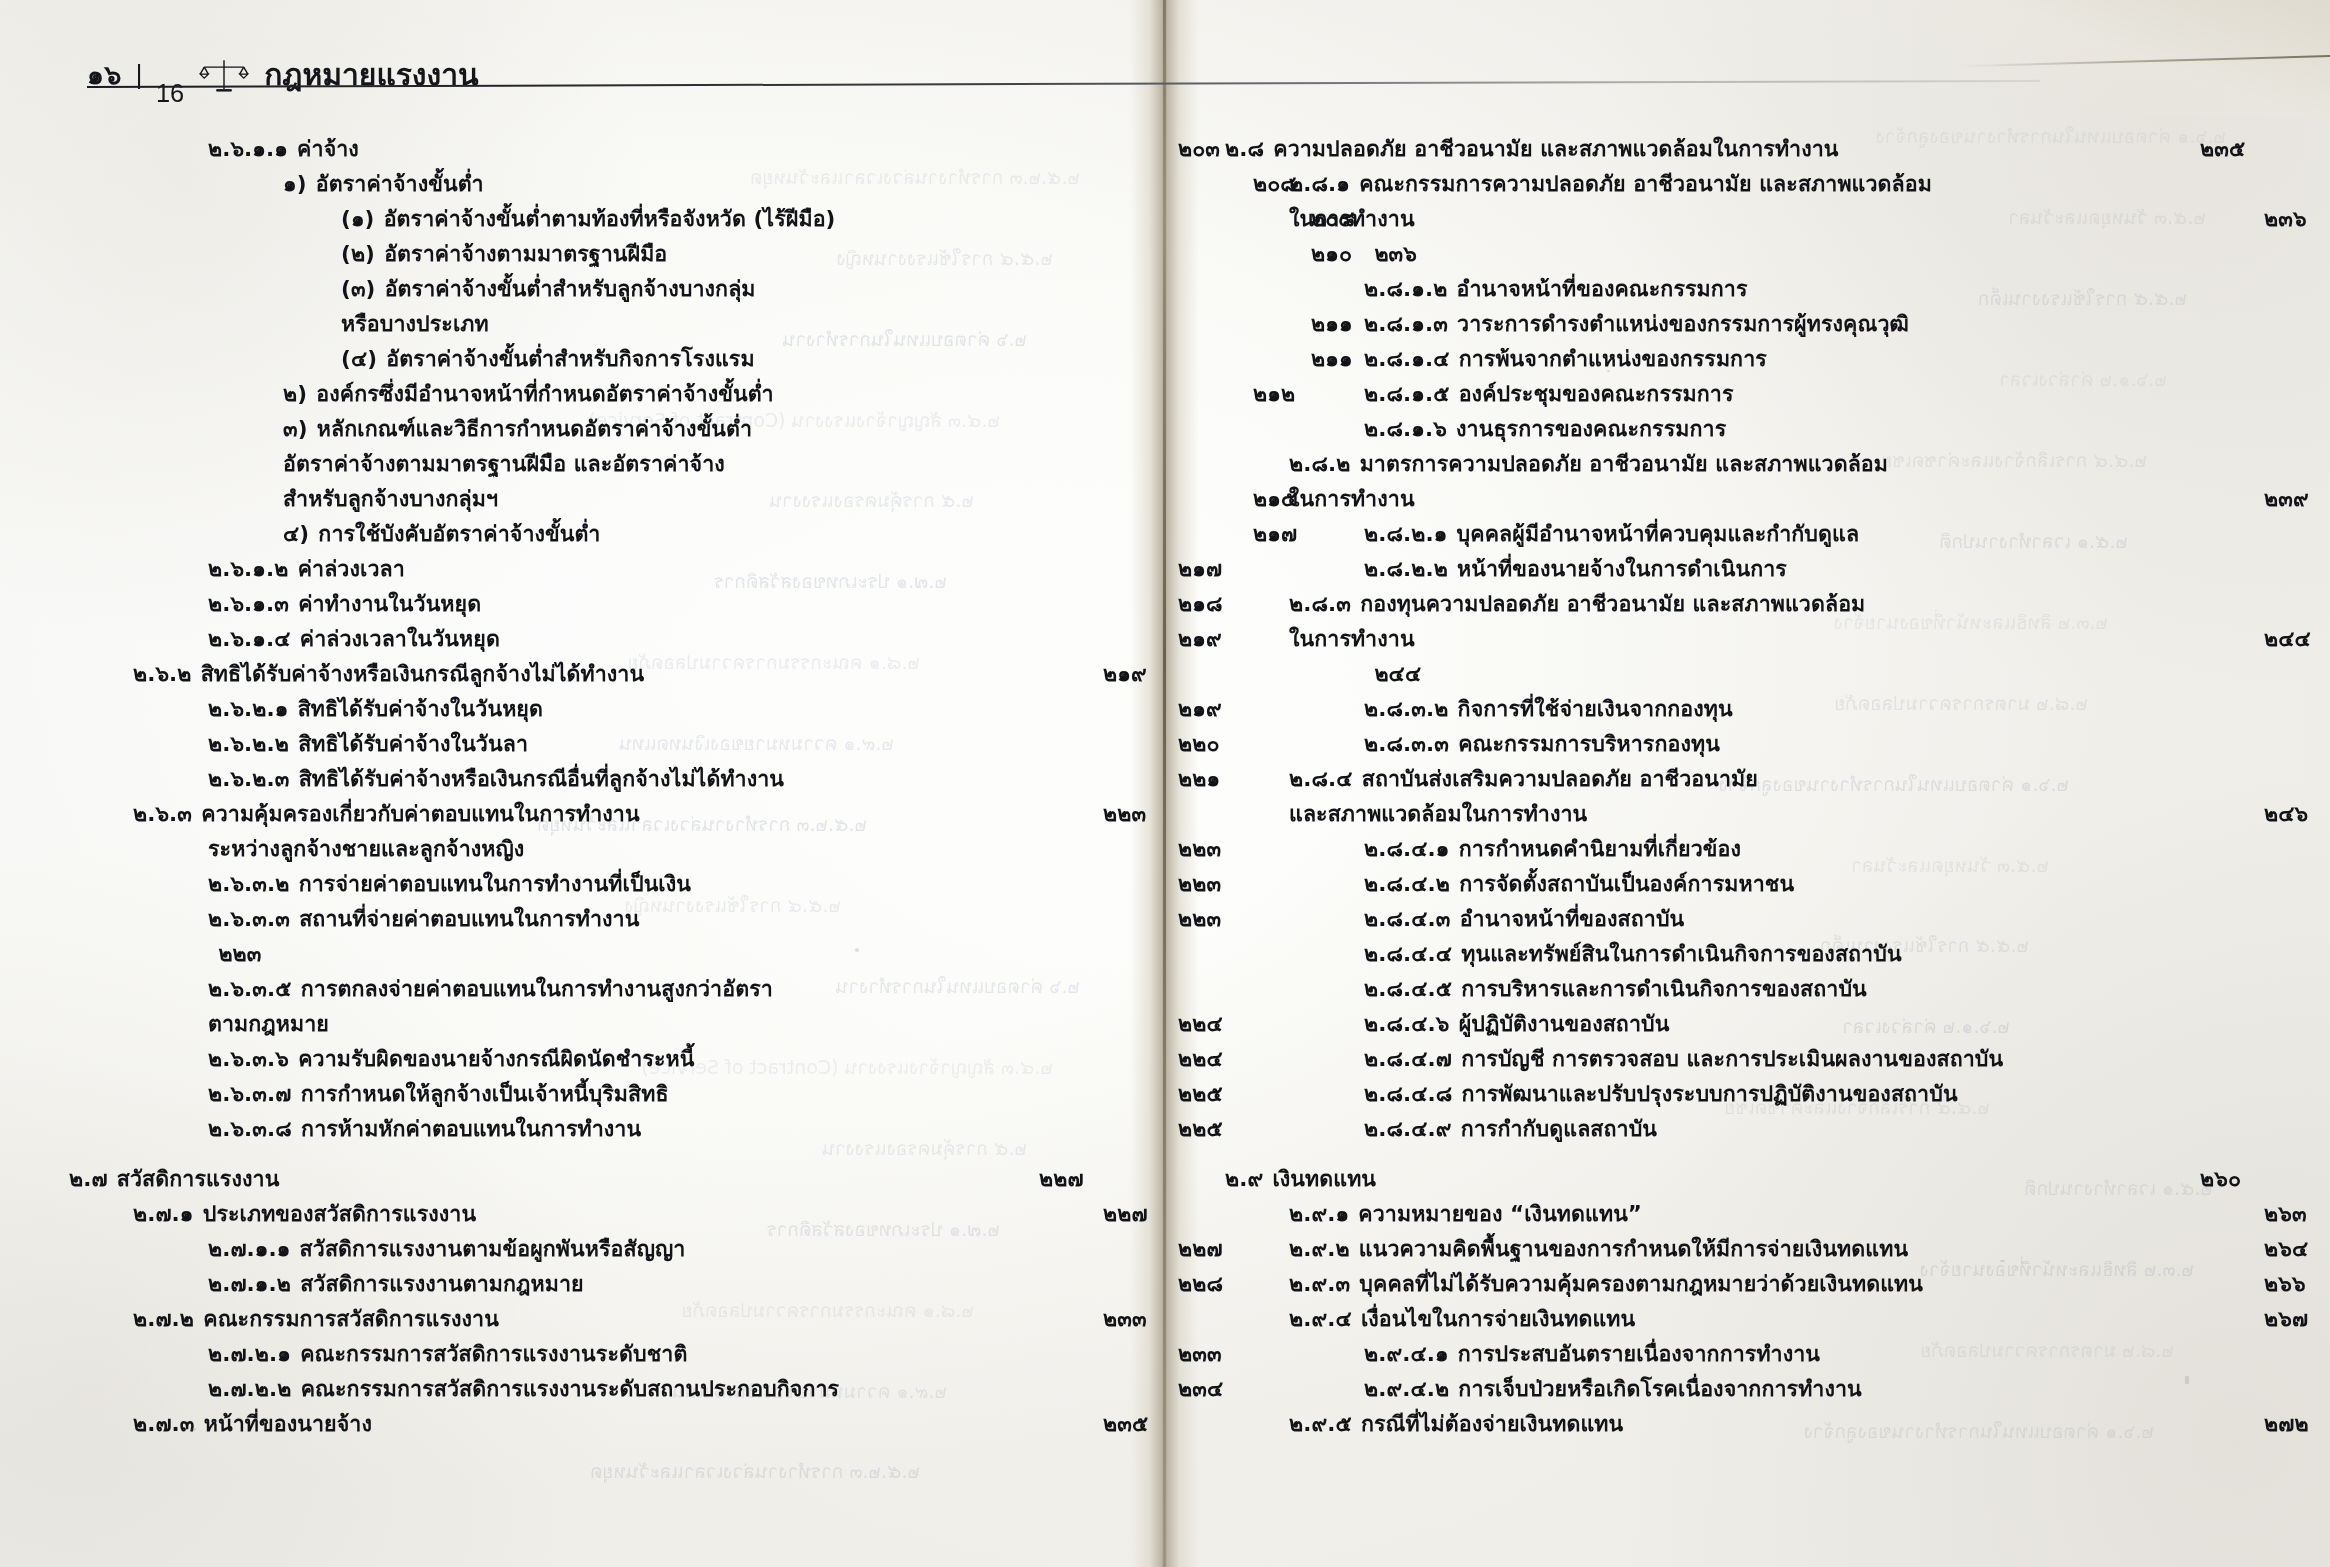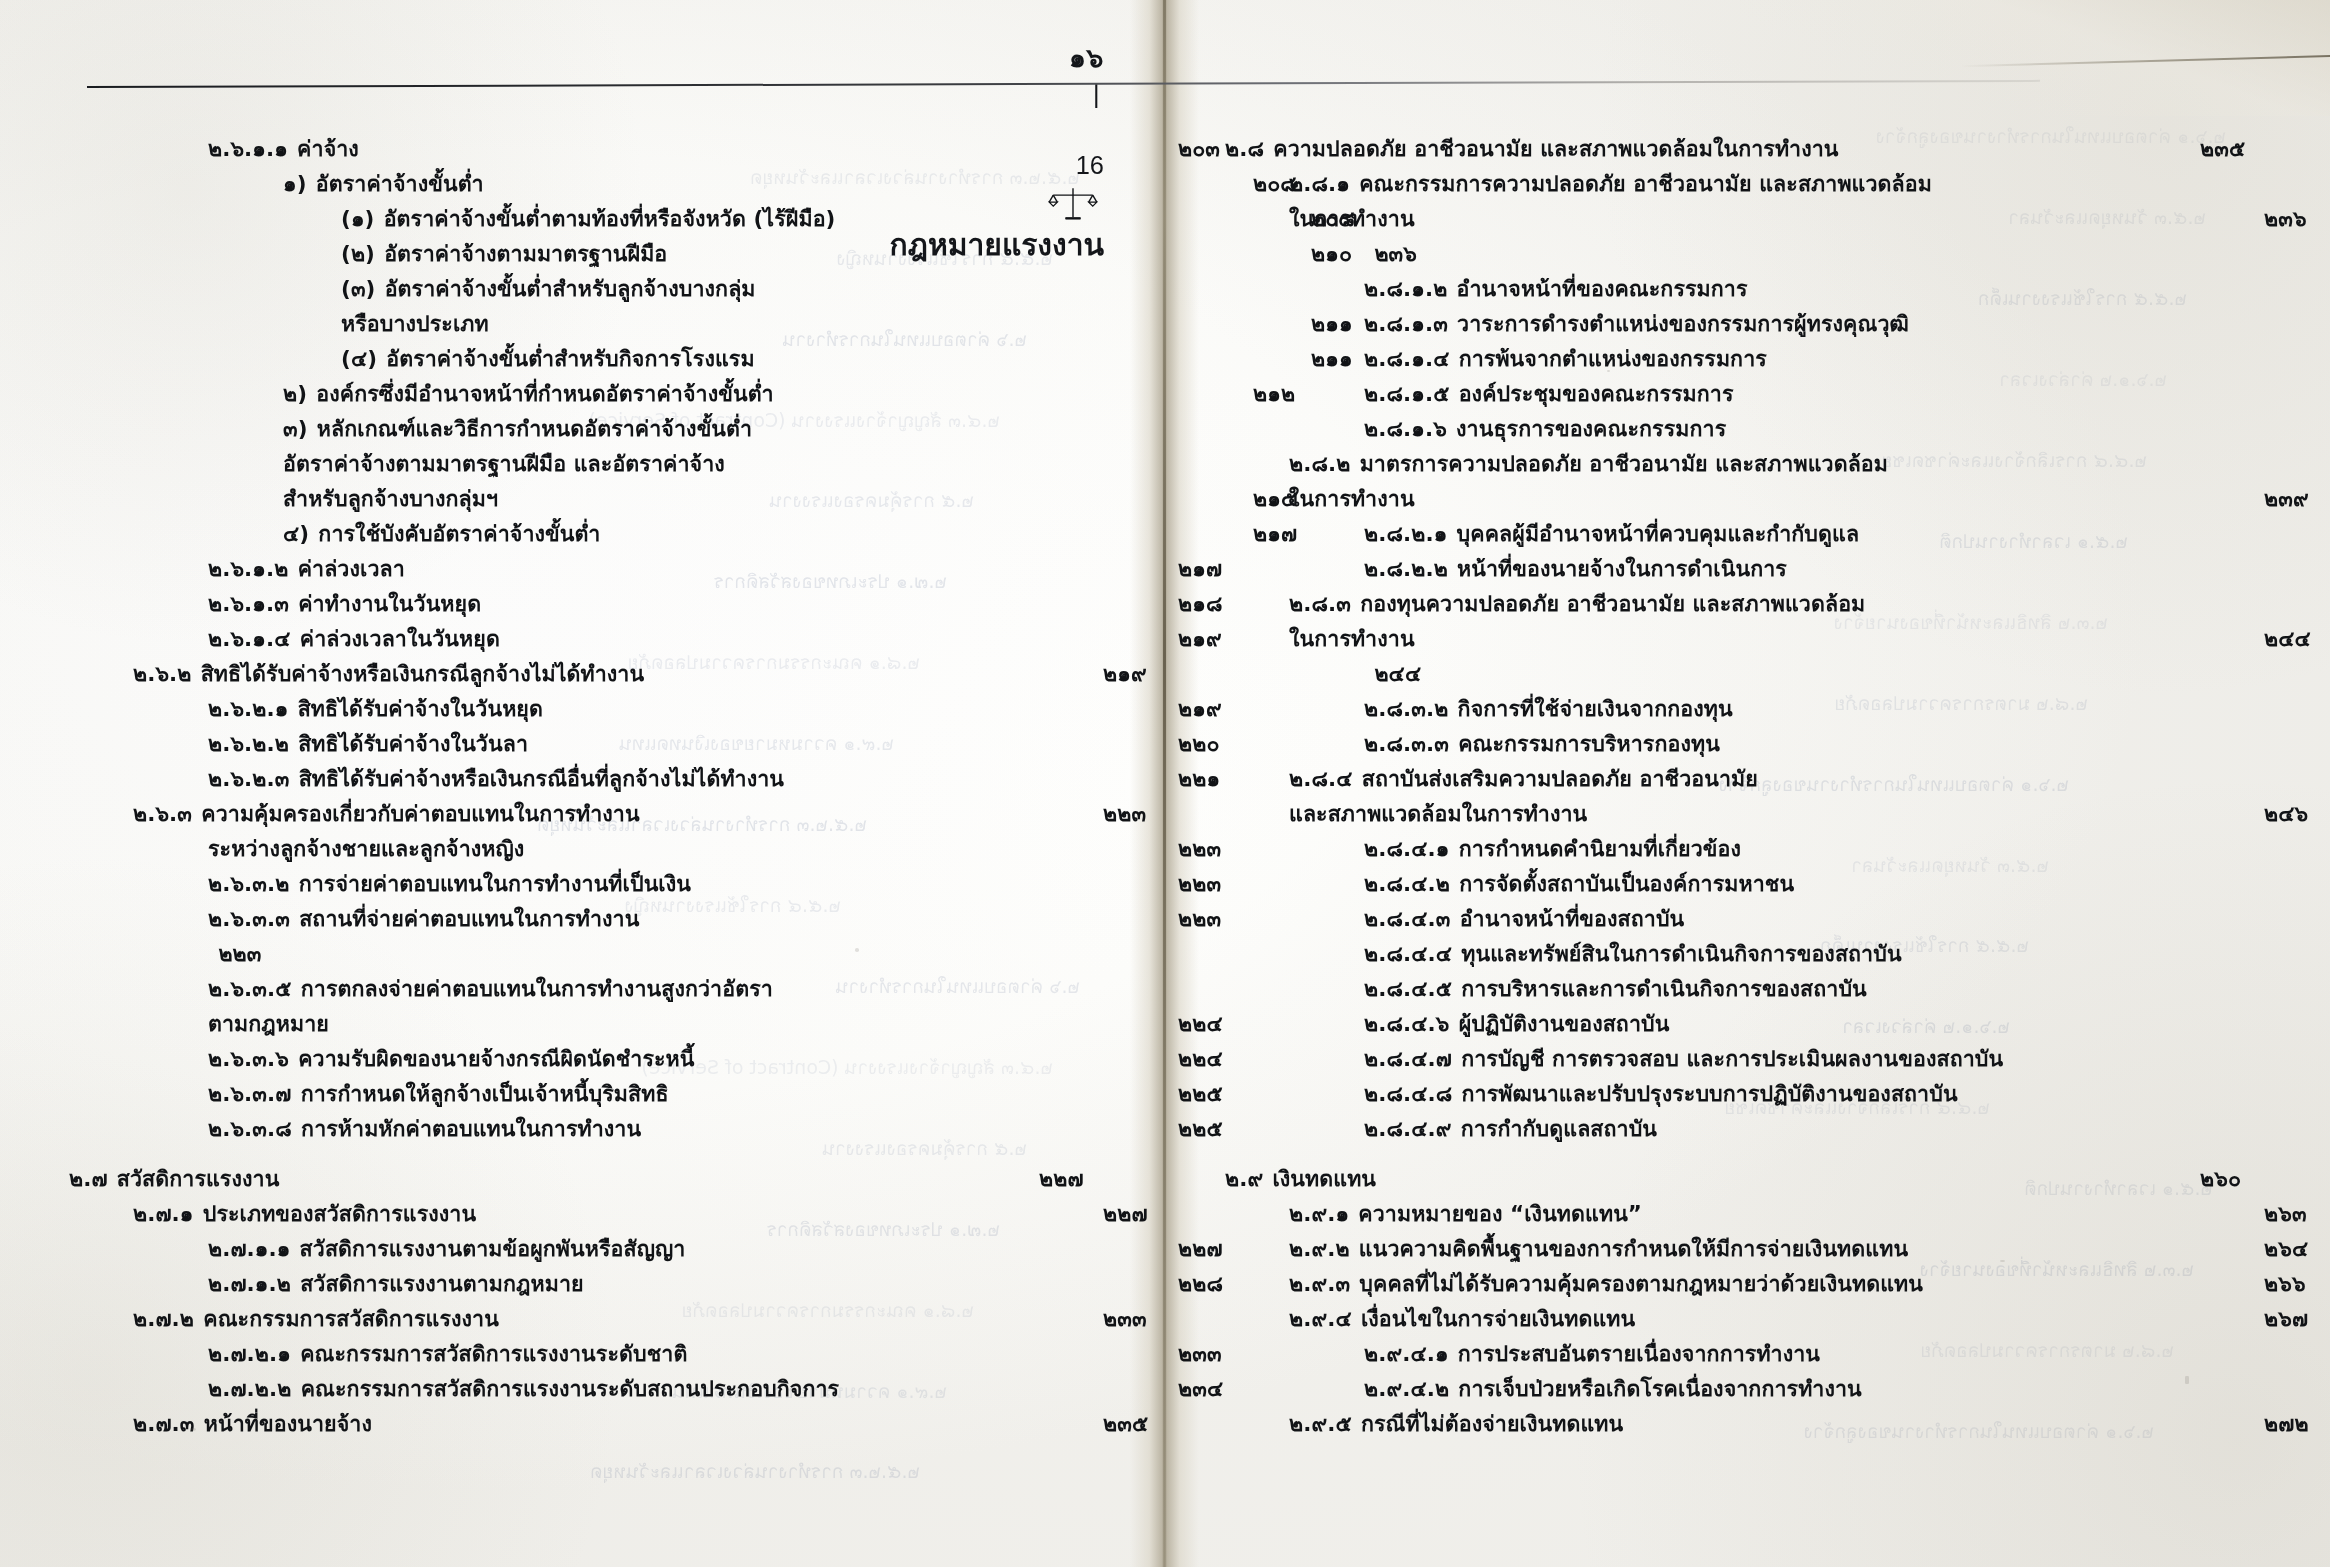--- a/index.html
+++ b/index.html
@@ -102,23 +102,22 @@
     white-space: nowrap;
     font-size: 19px;
   }
 
   
   #running-head {
     position: absolute;
     left: 87px; top: 45px;
     width: 1017px;
     display: flex;
-    align-items: flex-end;
+    align-items: center;
     gap: 9.2px;
-    flex-direction: column;
   }
   .folio {
     font-size: 26.6px;
     color: #14161a;
     letter-spacing: 0.6px;
     line-height: 1;
     font-weight: 700;
   }
   .folio-sep {
     font-size: 25.4px;

